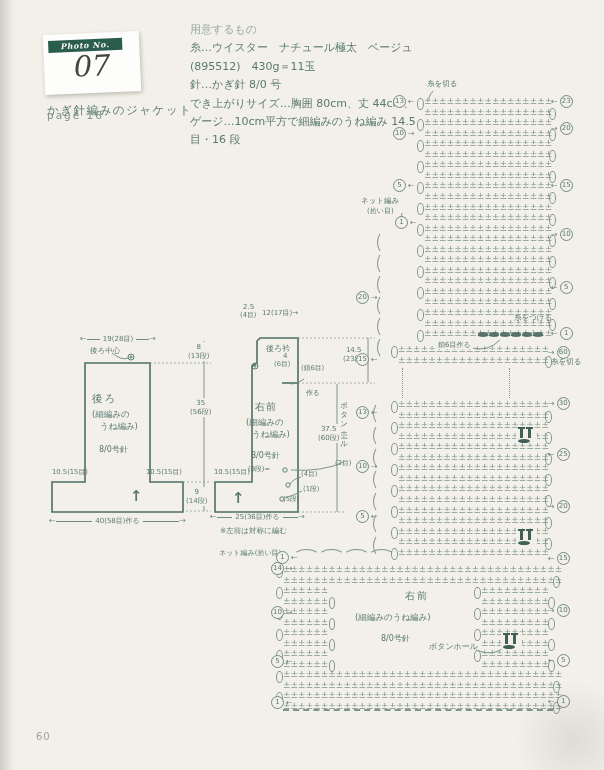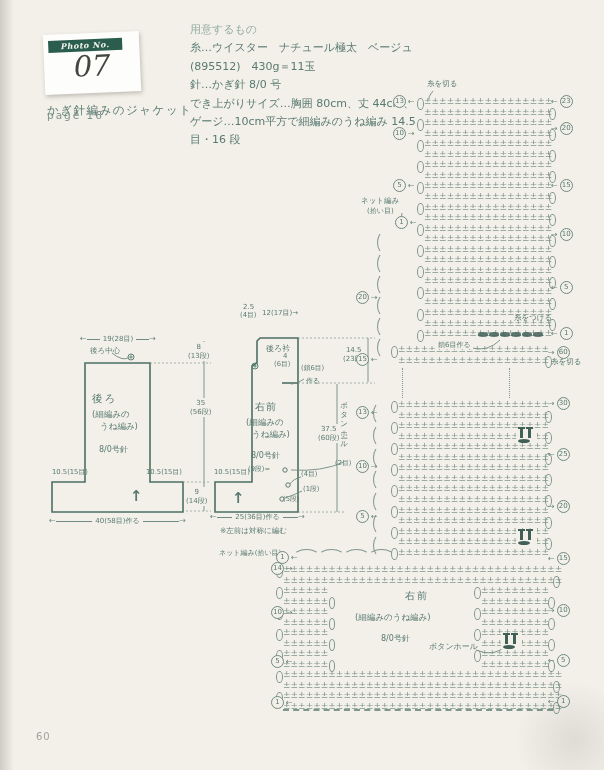--- a/index.html
+++ b/index.html
@@ -158,21 +158,21 @@
     <span>(14段)</span>
   </div>
 
   <div class="lbl" style="left:243px;top:303px;font-size:7px">2.5</div>
   <div class="lbl" style="left:240px;top:312px;font-size:6.8px">(4目)</div>
   <div class="lbl" style="left:262px;top:309px;font-size:7px">12(17目)→</div>
   <div class="lbl" style="left:266px;top:344px;font-size:8px">後ろ衿</div>
   <div class="lbl" style="left:283px;top:352px;font-size:7px">4</div>
   <div class="lbl" style="left:274px;top:361px;font-size:6.8px">(6目)</div>
   <div class="lbl" style="left:301px;top:365px;font-size:6.8px">(鎖6目)</div>
-  <div class="lbl" style="left:306px;top:378px;font-size:6.8px">作る</div>
+  <div class="lbl" style="left:306px;top:390px;font-size:6.8px">作る</div>
   <div class="lbl" style="left:255px;top:401px;font-size:10px;letter-spacing:1px">右前</div>
   <div class="lbl" style="left:246px;top:418px;font-size:8.5px">(細編みの</div>
   <div class="lbl" style="left:252px;top:430px;font-size:8.5px">うね編み)</div>
   <div class="lbl" style="left:251px;top:451px;font-size:8px">8/0号針</div>
   <div class="lbl vtext" style="left:339px;top:396px;font-size:7.5px;height:62px">ボタンホール</div>
   <div class="lbl" style="left:335px;top:460px;font-size:6.8px">(2目)</div>
   <div class="lbl" style="left:248px;top:466px;font-size:6.8px">(9段)=</div>
   <div class="lbl" style="left:301px;top:471px;font-size:6.8px">(4目)</div>
   <div class="lbl" style="left:303px;top:486px;font-size:6.8px">(1段)</div>
   <div class="lbl" style="left:283px;top:496px;font-size:6.8px">(5段)</div>

